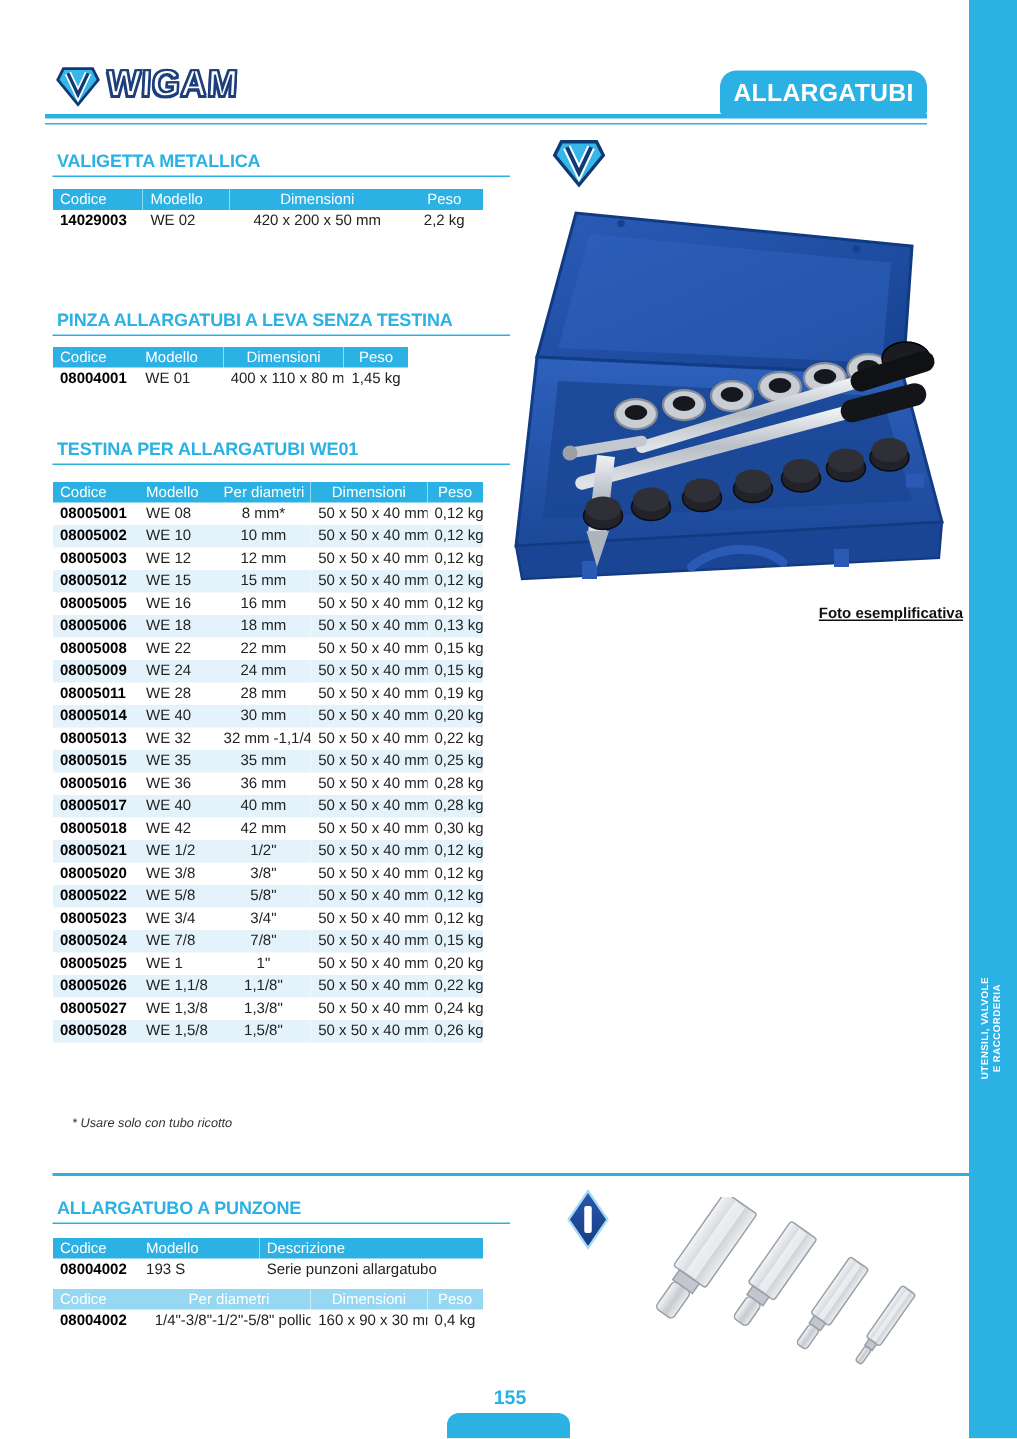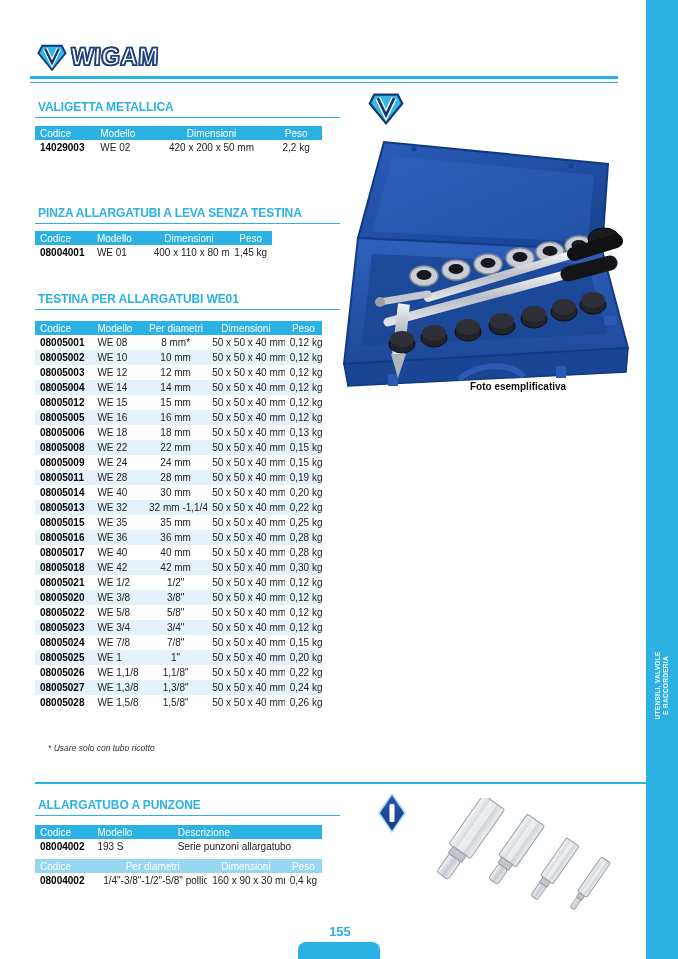--- a/index.html
+++ b/index.html
@@ -70,22 +70,22 @@
   .tbl-punzone2 th:nth-child(3){width:27%} .tbl-punzone2 th:nth-child(4){width:13%}
   .tbl-punzone2 th:nth-child(2),.tbl-punzone2 td:nth-child(2),
   .tbl-punzone2 th:nth-child(3),.tbl-punzone2 td:nth-child(3),
   .tbl-punzone2 th:nth-child(4),.tbl-punzone2 td:nth-child(4){text-align:center}
 
   .footnote { position:absolute; left:48px; top:743px; font-size:8.5px; font-style:italic; color:#333; }
 
   
   .gem-top { position:absolute; left:368px; top:90px; }
   .toolbox { position:absolute; left:336px; top:126px; }
-  .photo-caption { position:absolute; left:470px; top:381px; width:172px; 
-    font-size:10px; font-weight:bold; color:#111; }
+  .photo-caption { position:absolute; left:470px; top:404px; width:172px; text-align:right;
+    font-size:10px; font-weight:bold; color:#111;text-decoration:underline; }
   .mid-rule { position:absolute; left:35px; top:782px; width:611px; height:2px; background:var(--accent); }
   .diamond-icon { position:absolute; left:378px; top:793px; }
   .punches { position:absolute; left:398px; top:798px; }
 
   
   .page-num { position:absolute; left:300px; top:924px; width:80px; text-align:center;
     color:var(--accent); font-weight:bold; font-size:13px; }
   .page-tab { position:absolute; left:298px; top:942px; width:82px; height:17px;
     background:var(--accent); border-radius:8px 8px 0 0; }
 </style>
@@ -135,20 +135,21 @@
   </div>
 
   <div class="logo">
     <svg width="30" height="30">
         <use href="#wigam-gem"></use>
       </svg>
     <span class="brand-text">WIGAM</span>
   </div>
   <div class="header-rule"></div>
   <div class="header-rule2"></div>
+  <div class="cat-tab">ALLARGATUBI</div>
 
   <div class="sec-title" style="top:100px">VALIGETTA METALLICA</div>
   <table class="tbl tbl-valigetta">
       <thead>
         <tr>
           <th>Codice</th>
           <th>Modello</th>
           <th>Dimensioni</th>
           <th>Peso</th>
         </tr>
@@ -206,27 +207,20 @@
           <td>08005002</td>
           <td>WE 10</td>
           <td>10 mm</td>
           <td>50 x 50 x 40 mm</td>
           <td>0,12 kg</td>
         </tr>
         <tr>
           <td>08005003</td>
           <td>WE 12</td>
           <td>12 mm</td>
-          <td>50 x 50 x 40 mm</td>
-          <td>0,12 kg</td>
-        </tr>
-        <tr>
-          <td>08005004</td>
-          <td>WE 14</td>
-          <td>14 mm</td>
           <td>50 x 50 x 40 mm</td>
           <td>0,12 kg</td>
         </tr>
         <tr>
           <td>08005012</td>
           <td>WE 15</td>
           <td>15 mm</td>
           <td>50 x 50 x 40 mm</td>
           <td>0,12 kg</td>
         </tr>

